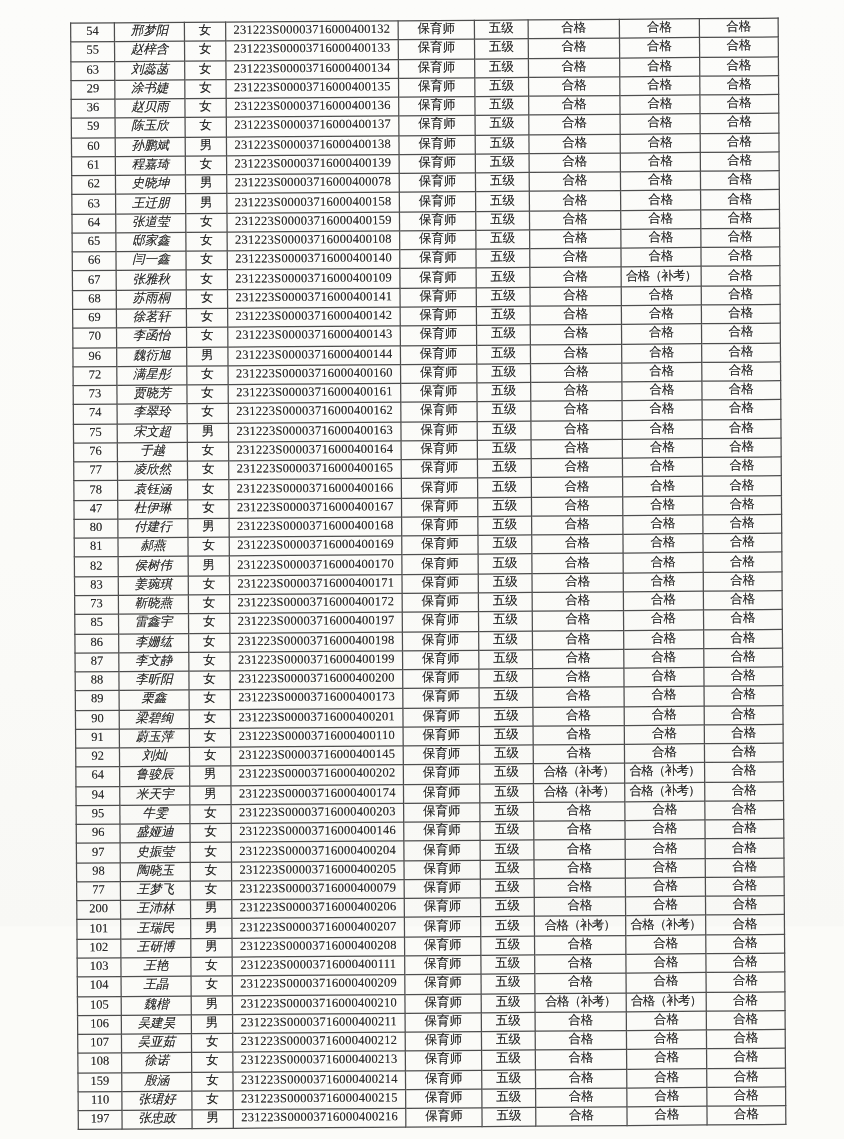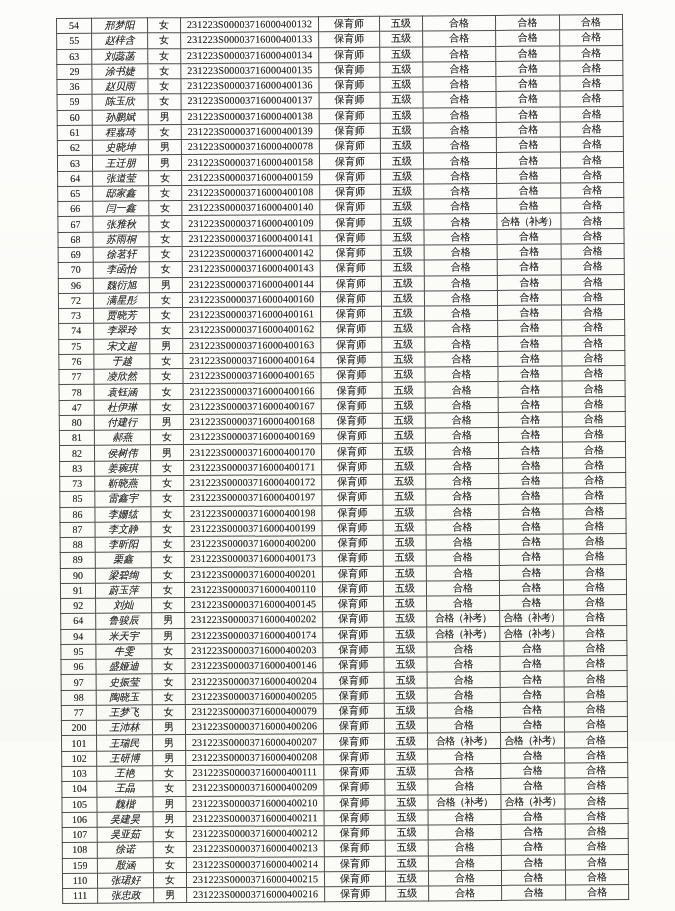--- a/index.html
+++ b/index.html
@@ -669,21 +669,21 @@
           <td class="c-name">张珺好</td>
           <td class="c-gender">女</td>
           <td class="c-id">231223S00003716000400215</td>
           <td class="c-occ">保育师</td>
           <td class="c-level">五级</td>
           <td class="c-r1">合格</td>
           <td class="c-r2">合格</td>
           <td class="c-r3">合格</td>
         </tr>
         <tr>
-          <td class="c-no">111</td>
+          <td class="c-no">197</td>
           <td class="c-name">张忠政</td>
           <td class="c-gender">男</td>
           <td class="c-id">231223S00003716000400216</td>
           <td class="c-occ">保育师</td>
           <td class="c-level">五级</td>
           <td class="c-r1">合格</td>
           <td class="c-r2">合格</td>
           <td class="c-r3">合格</td>
         </tr>
       </tbody>

